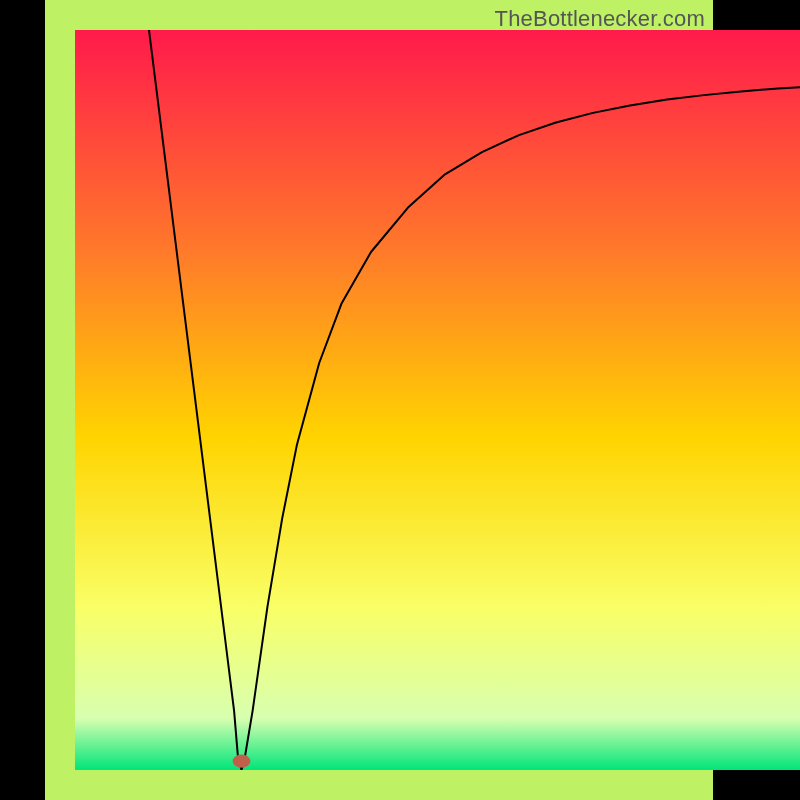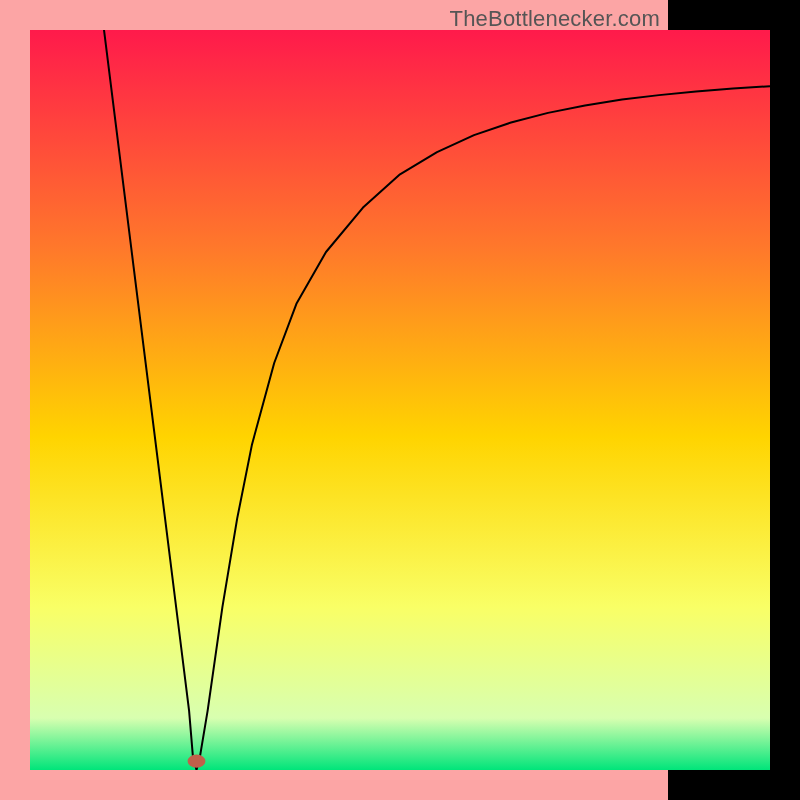--- a/index.html
+++ b/index.html
@@ -8,22 +8,23 @@
     width: 800px;
     height: 800px;
     overflow: hidden;
     font-family: Arial, Helvetica, sans-serif;
     background: #000;
   }
   .frame {
     position: relative;
     width: 668px;
     height: 800px;
-    background: #fca5a5;
+    background: #bef264;
     box-sizing: border-box;
+    margin-left: 45px;
   }
   .plot {
     position: absolute;
     left: 30px;
     top: 30px;
     width: 740px;
     height: 740px;
   }
   .watermark {
     position: absolute;

